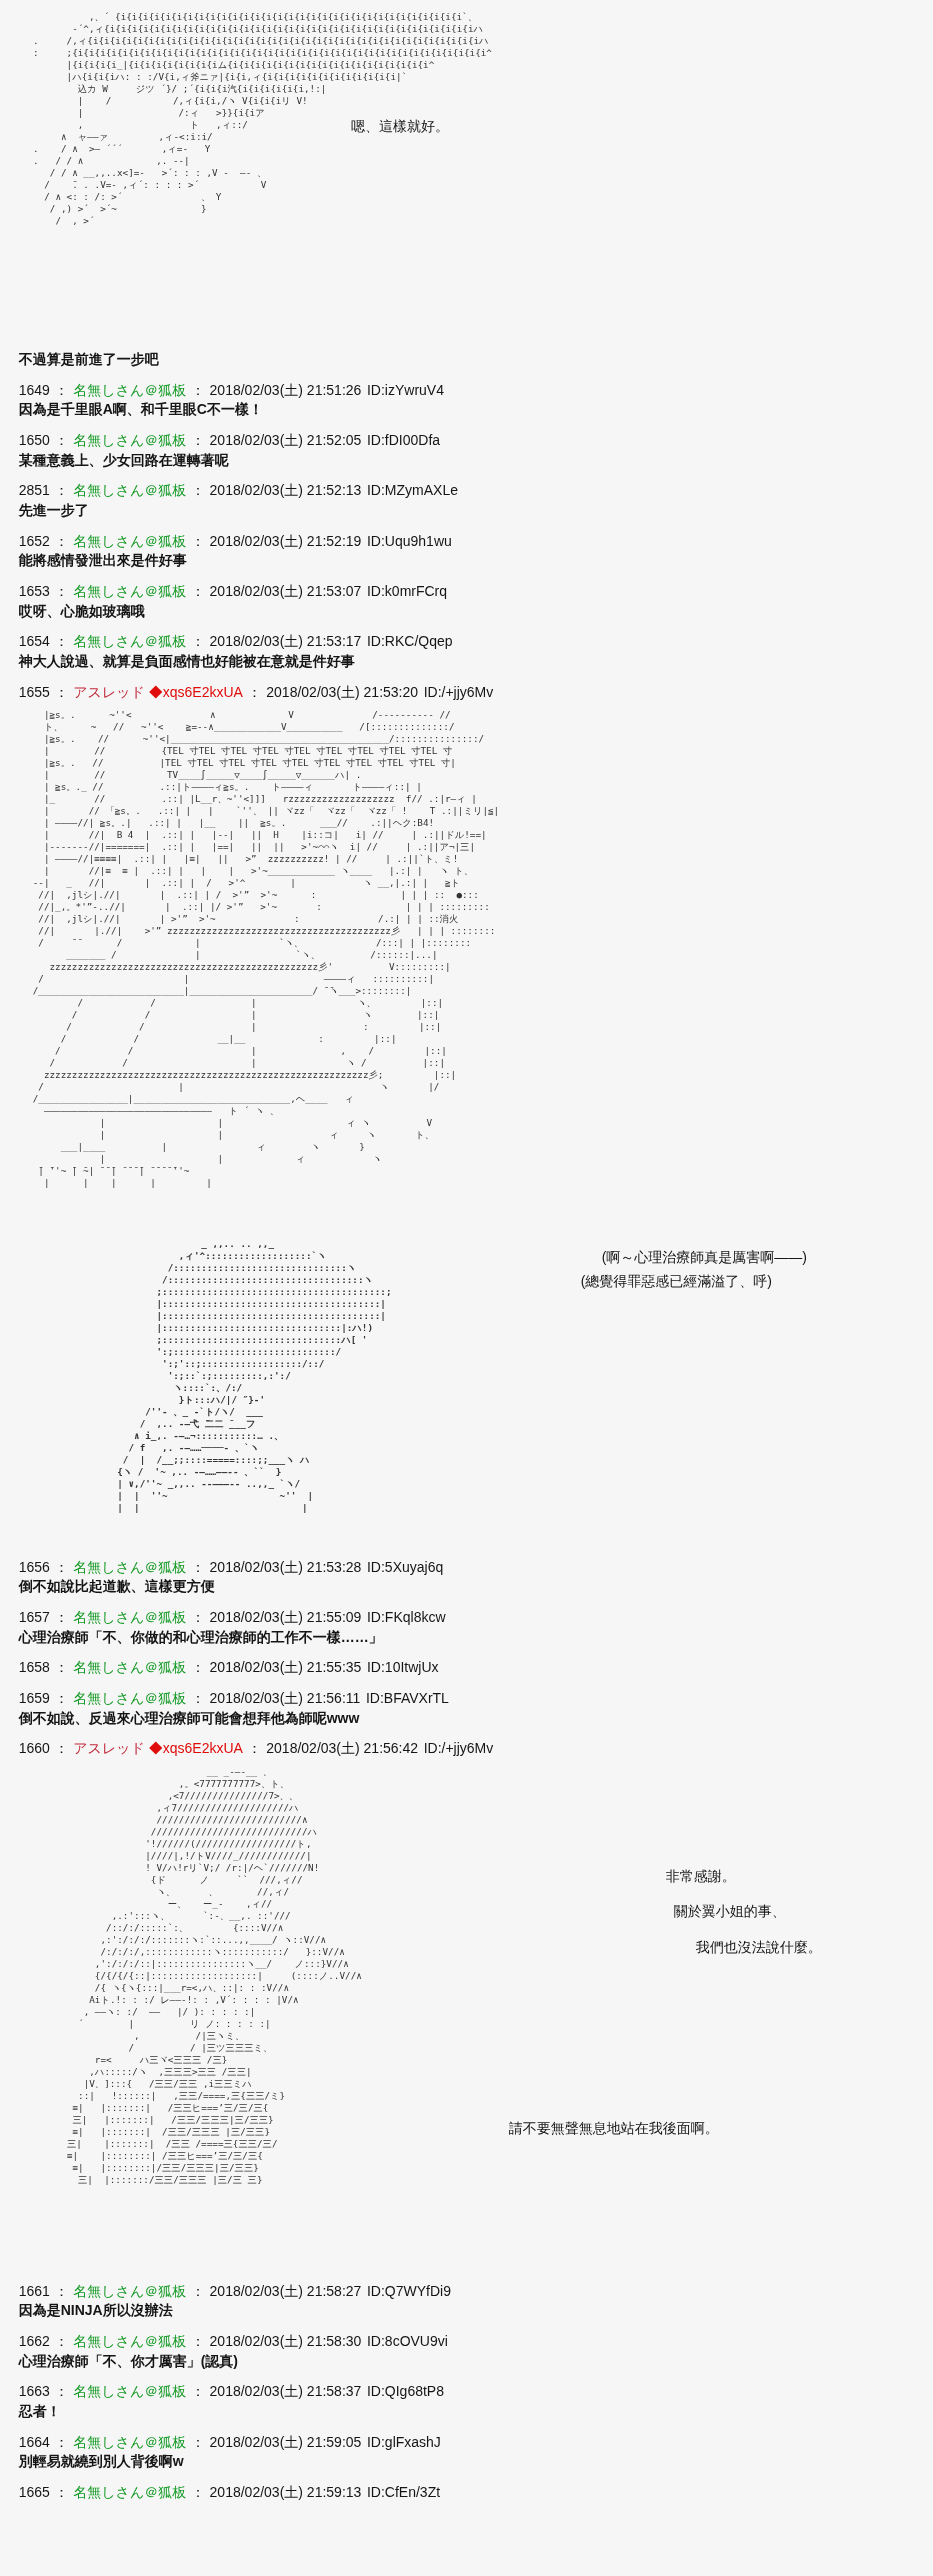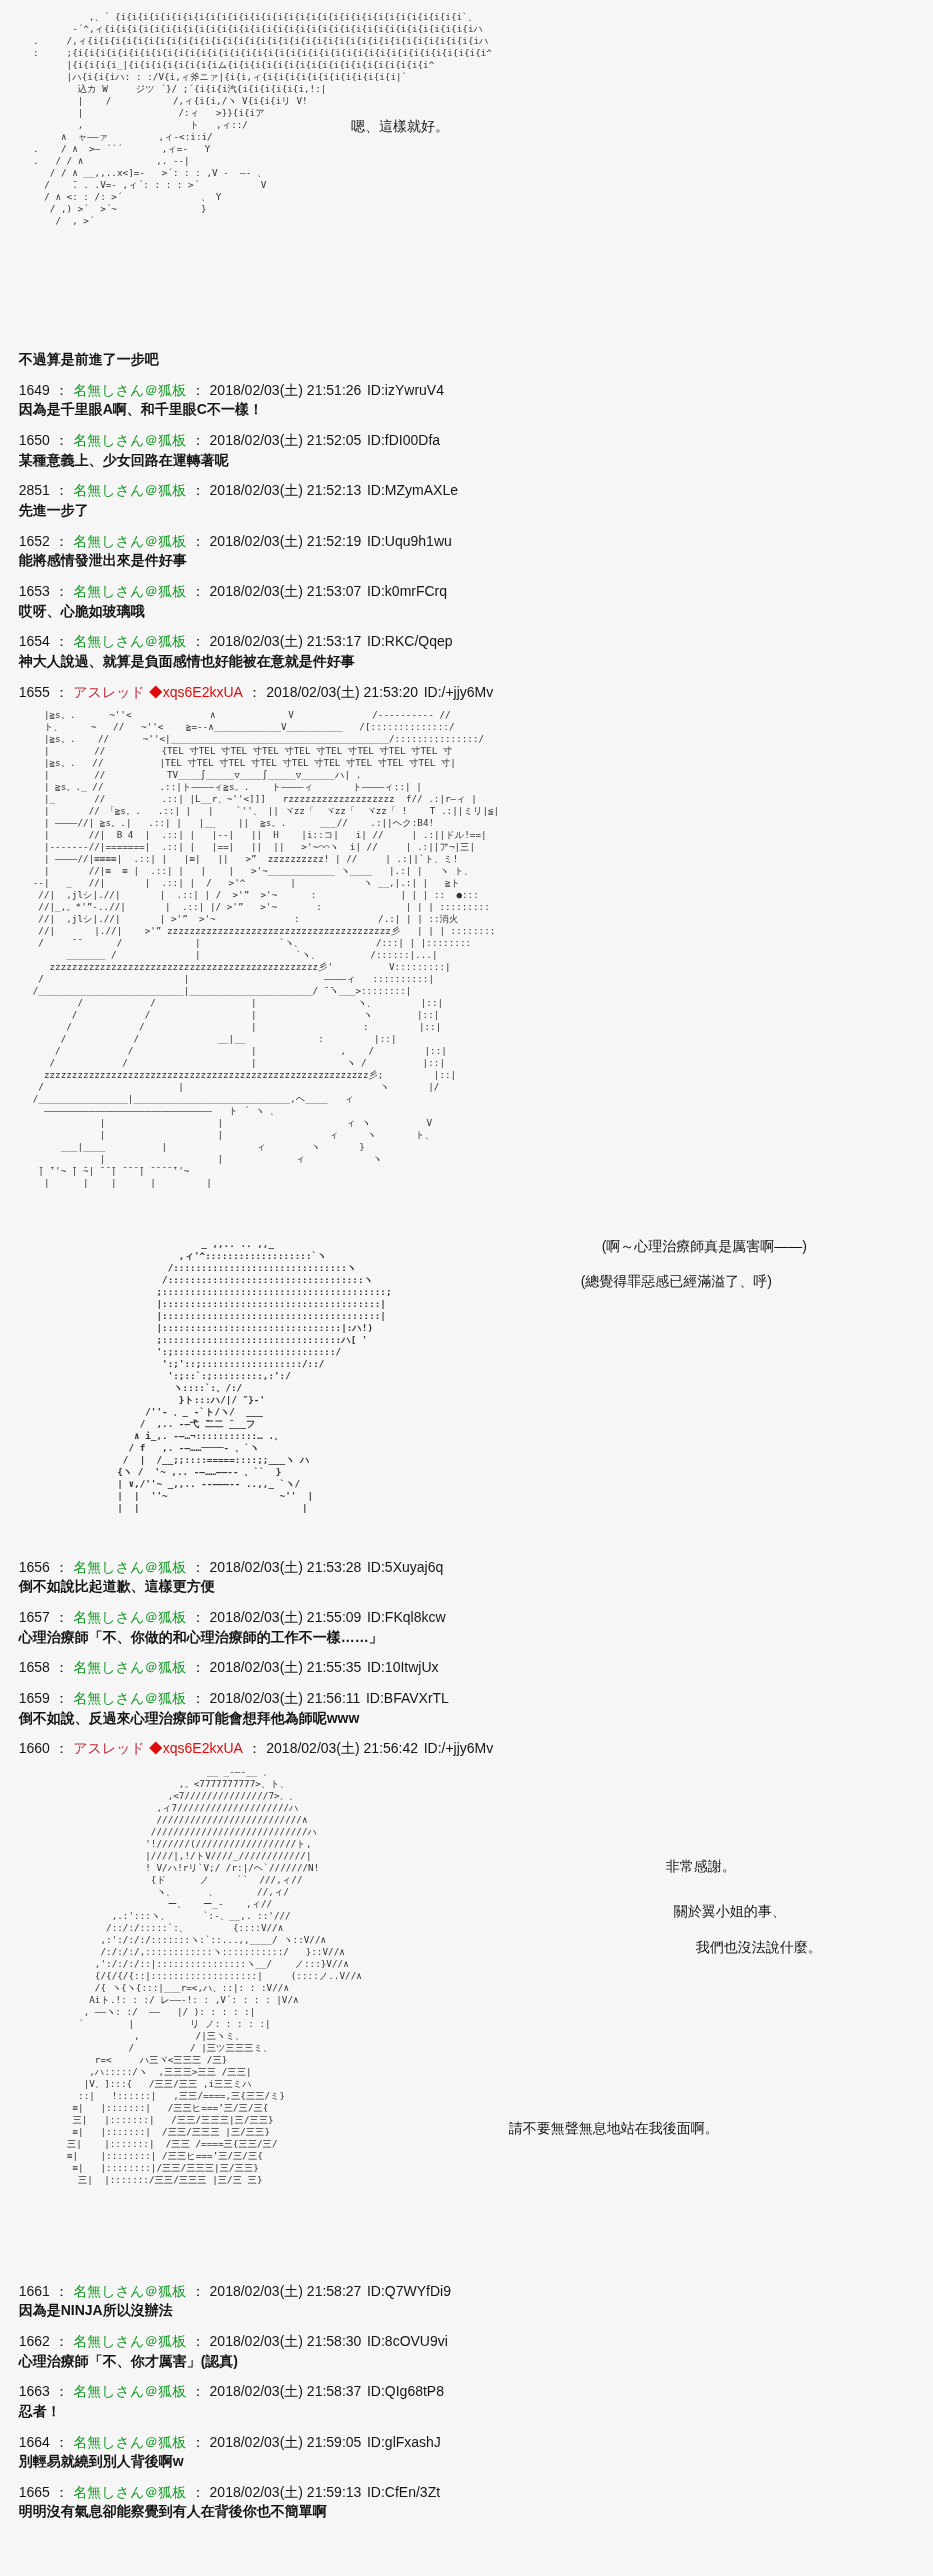--- a/index.html
+++ b/index.html
@@ -17,23 +17,23 @@
   .aa-wrap{position:relative;margin-top:7.5px;}
   #aa-top-wrap{margin-top:0;}
   #aa-top{height:327px;margin-left:33px;}
   #aa-room{height:529px;margin-left:14px;}
   #aa-hood{height:308px;margin-left:65px;font-weight:bold;}
   #aa-two{height:504px;margin-left:37px;}
   .bubble{
     position:absolute;font-size:14px;color:#151515;white-space:nowrap;
   }
   #bubble-top{left:351px;top:107px;}
-  #bubble-hood-1{left:583px;top:529px;}
+  #bubble-hood-1{left:583px;top:540px;}
   #bubble-hood-2{left:562px;top:564px;}
-  #bubble-two-1{left:647px;top:92px;text-align:right;}
+  #bubble-two-1{left:647px;top:102px;text-align:right;}
   #bubble-two-2{left:655px;top:137px;}
   #bubble-two-3{left:677px;top:173px;}
   #bubble-two-4{left:490px;top:354px;}
   .post{margin:13px 0 0 18.7px;font-size:14px;line-height:17.7px;}
   .post-header{white-space:nowrap;}
   .sep{margin:0 4.7px;}
   .pname{color:#119922;}
   .trip-name{color:#c2293a;}
   .trip-code{color:#e00b0b;}
   .pdate{margin-right:5.6px;}
@@ -250,21 +250,20 @@
     <div class="post-body">忍者！</div>
   </div>
 
   <div class="post">
     <div class="post-header"><span>1664</span><span class="sep">：</span><span class="pname">名無しさん＠狐板</span><span class="sep">：</span><span class="pdate">2018/02/03(土) 21:59:05</span><span class="pid">ID:glFxashJ</span></div>
     <div class="post-body">別輕易就繞到別人背後啊w</div>
   </div>
 
   <div class="post">
     <div class="post-header"><span>1665</span><span class="sep">：</span><span class="pname">名無しさん＠狐板</span><span class="sep">：</span><span class="pdate">2018/02/03(土) 21:59:13</span><span class="pid">ID:CfEn/3Zt</span></div>
-    <div class="post-body">明明沒有氣息卻能察覺到有人在背後你也不簡單啊</div>
   </div>
 
   <div class="post">
     <div class="post-header"></div>
 
   </div>
 
 </div>
 
 

